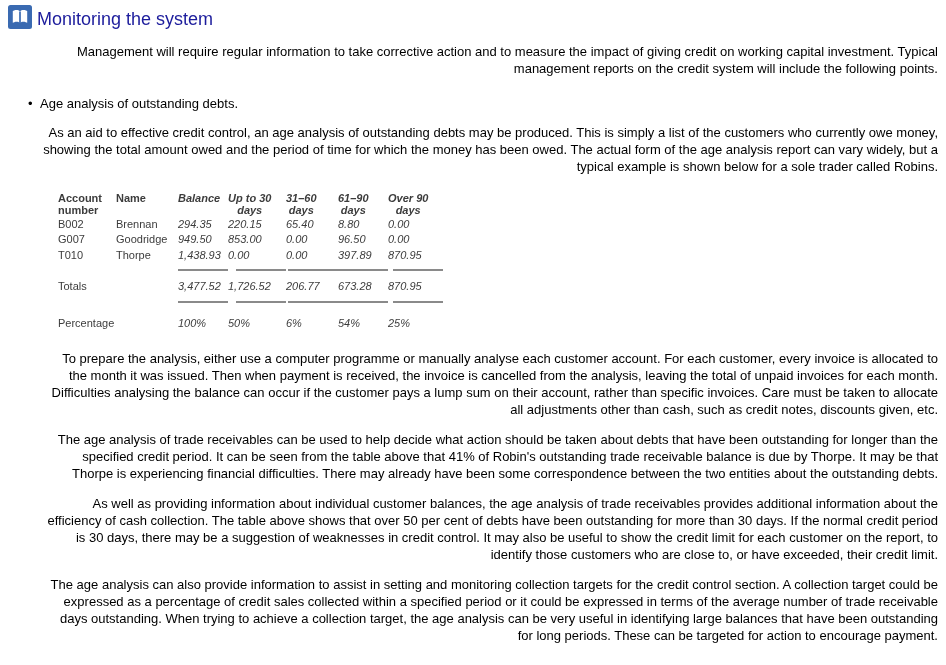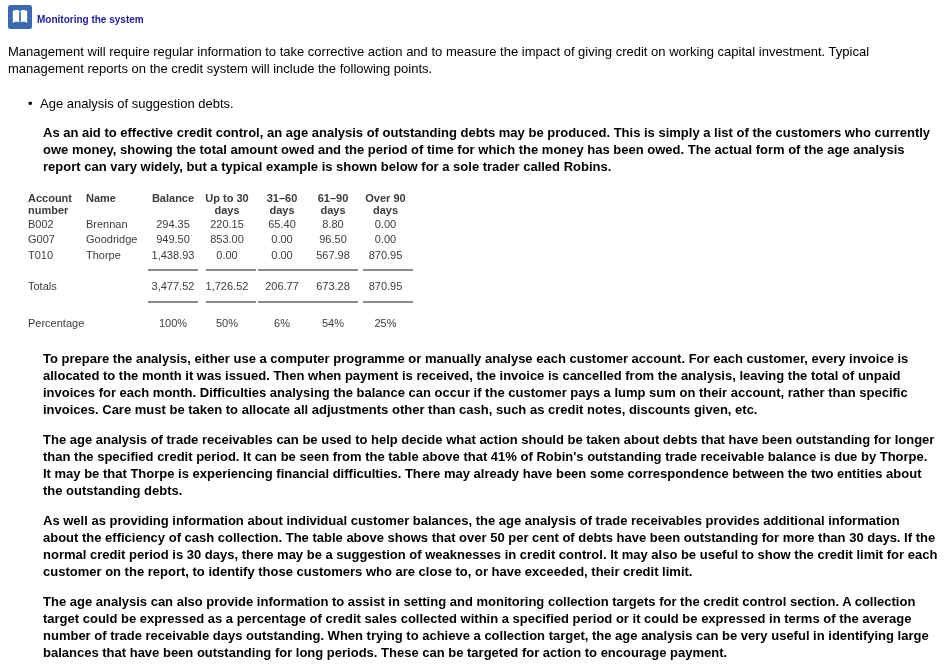--- a/index.html
+++ b/index.html
@@ -9,38 +9,38 @@
     font-family: "Liberation Sans", sans-serif;
     font-size: 13px; line-height: 17px;
     color: #000000;
     overflow: hidden;
   }
   .page { box-sizing: border-box; padding: 5px 10px 0 8px; }
 
   
   .header { display: flex; align-items: flex-end; gap: 5px; margin-bottom: 14px; }
   .book-icon { width: 24px; height: 24px; flex: 0 0 auto; }
-  .page-title { font-size: 10px; font-weight: bold; color: #1c1c9c; padding-bottom: 1px; }
+  .page-title { font-size: 18px; font-weight: normal; color: #1c1c9c; padding-bottom: 1px; }
 
   
-  p { margin: 0; }
+  p { margin: 8px; text-align: right; }
   .intro { margin-top: 2px; width: 922px; }
   .bullet-row { display: flex; margin: 18px 0 0 20px; }
   .bullet-row .dot { width: 12px; flex: 0 0 auto; }
-  .indent { margin-left: 35px; width: 895px; font-weight: bold; }
+  .indent { margin-left: 35px; width: 895px; }
   .para { margin-top: 13px; }
   .first-inner { margin-top: 12px; }
 
   
-  .age-table { border-collapse: collapse; margin: 17px 0 0 20px; font-size: 11px; line-height: 12px; color: #3c3c3c; }
+  .age-table { border-collapse: collapse; margin: 17px 0 0 50px; font-size: 11px; line-height: 12px; color: #3c3c3c; }
   .age-table td { padding: 0; vertical-align: middle; }
   .age-table .hrow td { vertical-align: top; font-weight: bold; }
   .hdr { display: inline-flex; flex-direction: column; align-items: center; }
   .hdr-left { display: inline-flex; flex-direction: column; align-items: flex-start; }
-  .num { text-align: center; }
+  .num { text-align: left; font-style: italic; }
   .drow td { height: 15.5px; }
   .rulerow td { height: 14px; }
   .rule { width: 50px; height: 0; border-top: 2px solid #8a8a8a; margin-left: auto; }
   .totrow td { height: 18px; }
   .pctrow td { height: 20px; vertical-align: bottom; padding-bottom: 4px; }
 </style>
 </head>
 <body>
 
 <div class="page">
@@ -53,21 +53,21 @@
         <line x1="12" y1="6.4" x2="12" y2="18.0" stroke="#3a6ab1" stroke-width="1.7"></line>
       </svg>
     </span>
     <span class="page-title">Monitoring the system</span>
   </div>
 
   <p class="intro">Management will require regular information to take corrective action and to measure the impact of giving credit on working capital investment. Typical management reports on the credit system will include the following points.</p>
 
   <div class="bullet-row">
     <span class="dot">•</span>
-    <span>Age analysis of suggestion debts.</span>
+    <span>Age analysis of outstanding debts.</span>
   </div>
 
   <p class="indent first-inner">As an aid to effective credit control, an age analysis of outstanding debts may be produced. This is simply a list of the customers who currently owe money, showing the total amount owed and the period of time for which the money has been owed. The actual form of the age analysis report can vary widely, but a typical example is shown below for a sole trader called Robins.</p>
 
   <table class="age-table">
     <colgroup>
       <col style="width:58px">
         <col style="width:62px">
         <col style="width:49px">
       <col style="width:58px">
@@ -121,21 +121,21 @@
       <td class="num">0.00</td>
       <td class="num">96.50</td>
       <td class="num">0.00</td>
     </tr>
     <tr class="drow">
       <td>T010</td>
       <td>Thorpe</td>
       <td class="num">1,438.93</td>
       <td class="num">0.00</td>
       <td class="num">0.00</td>
-      <td class="num">567.98</td>
+      <td class="num">397.89</td>
       <td class="num">870.95</td>
     </tr>
     <tr class="rulerow">
       <td></td>
           <td></td>
       <td>
             <div class="rule"></div>
           </td>
       <td>
             <div class="rule"></div>

